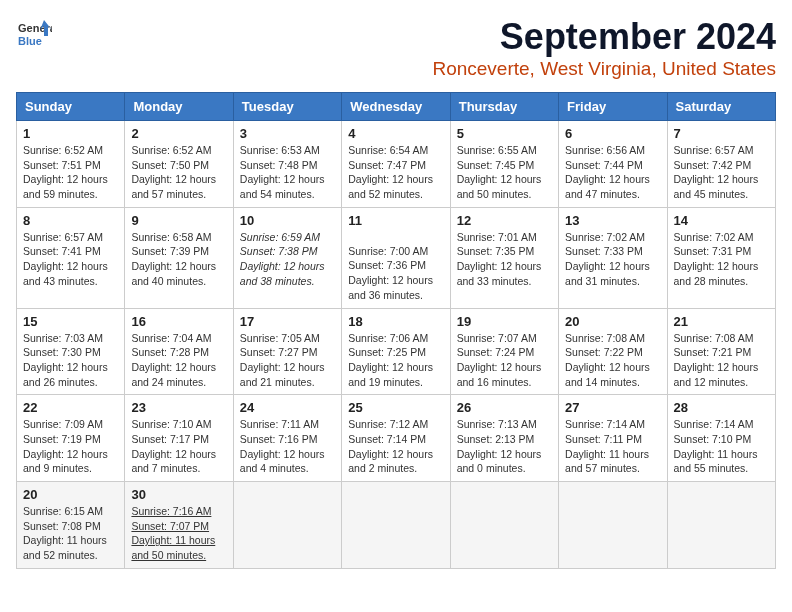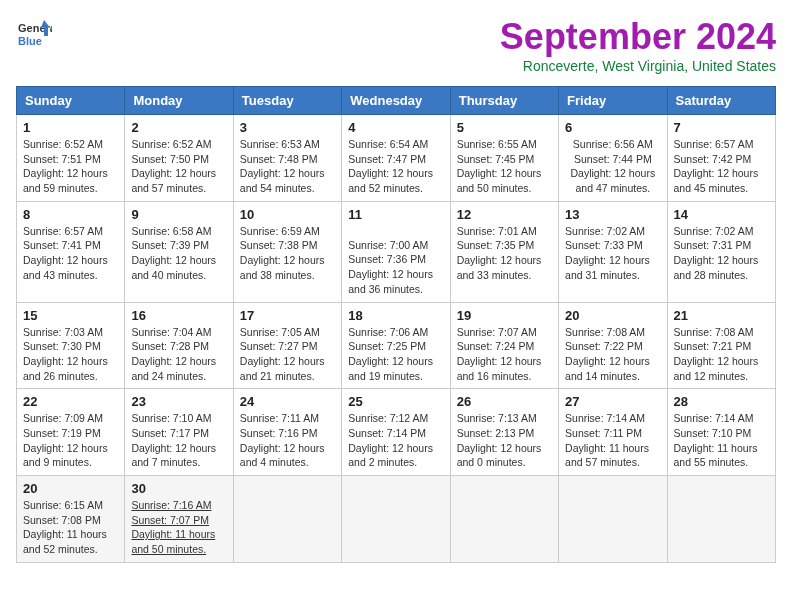--- a/index.html
+++ b/index.html
@@ -24,25 +24,25 @@
     .logo-icon {
       width: 36px;
       height: 36px;
     }
     .title-block {
       text-align: right;
     }
     .month-title {
       font-size: 36px;
       font-weight: bold;
-      color: #a21caf;
+      color: #0f172a;
     }
     .location {
-      font-size: 14px;
-      color: #15803d;
+      font-size: 19px;
+      color: #c2410c;
     }
     .calendar {
       width: 100%;
       border-collapse: collapse;
       font-size: 11px;
       border-radius: 30px;
     }
     .calendar th {
       background: #3a78c3;
       color: #fff;
@@ -144,21 +144,21 @@
         </td>
         <td>
           <span class="day-num">5</span>
           <div class="day-info" style="white-space: pre-line;">Sunrise: 6:55 AM
 Sunset: 7:45 PM
 Daylight: 12 hours
 and 50 minutes.</div>
         </td>
         <td>
           <span class="day-num">6</span>
-          <div class="day-info" style="white-space: pre-line; text-align: center;">Sunrise: 6:56 AM
+          <div class="day-info" style="white-space: pre-line;">Sunrise: 6:56 AM
 Sunset: 7:44 PM
 Daylight: 12 hours
 and 47 minutes.</div>
         </td>
         <td>
           <span class="day-num">7</span>
           <div class="day-info" style="white-space: pre-line;">Sunrise: 6:57 AM
 Sunset: 7:42 PM
 Daylight: 12 hours
 and 45 minutes.</div>
@@ -174,21 +174,21 @@
         </td>
         <td>
           <span class="day-num">9</span>
           <div class="day-info" style="white-space: pre-line;">Sunrise: 6:58 AM
 Sunset: 7:39 PM
 Daylight: 12 hours
 and 40 minutes.</div>
         </td>
         <td>
           <span class="day-num">10</span>
-          <div class="day-info" style="white-space: pre-line;">Sunrise: 6:59 AM
+          <div class="day-info" style="white-space: pre-line; font-style: italic;">Sunrise: 6:59 AM
 Sunset: 7:38 PM
 Daylight: 12 hours
 and 38 minutes.</div>
         </td>
         <td>
           <span class="day-num">11</span>
           <div class="day-info" style="white-space: pre-line; margin-top: 16px;">Sunrise: 7:00 AM
 Sunset: 7:36 PM
 Daylight: 12 hours
 and 36 minutes.</div>

